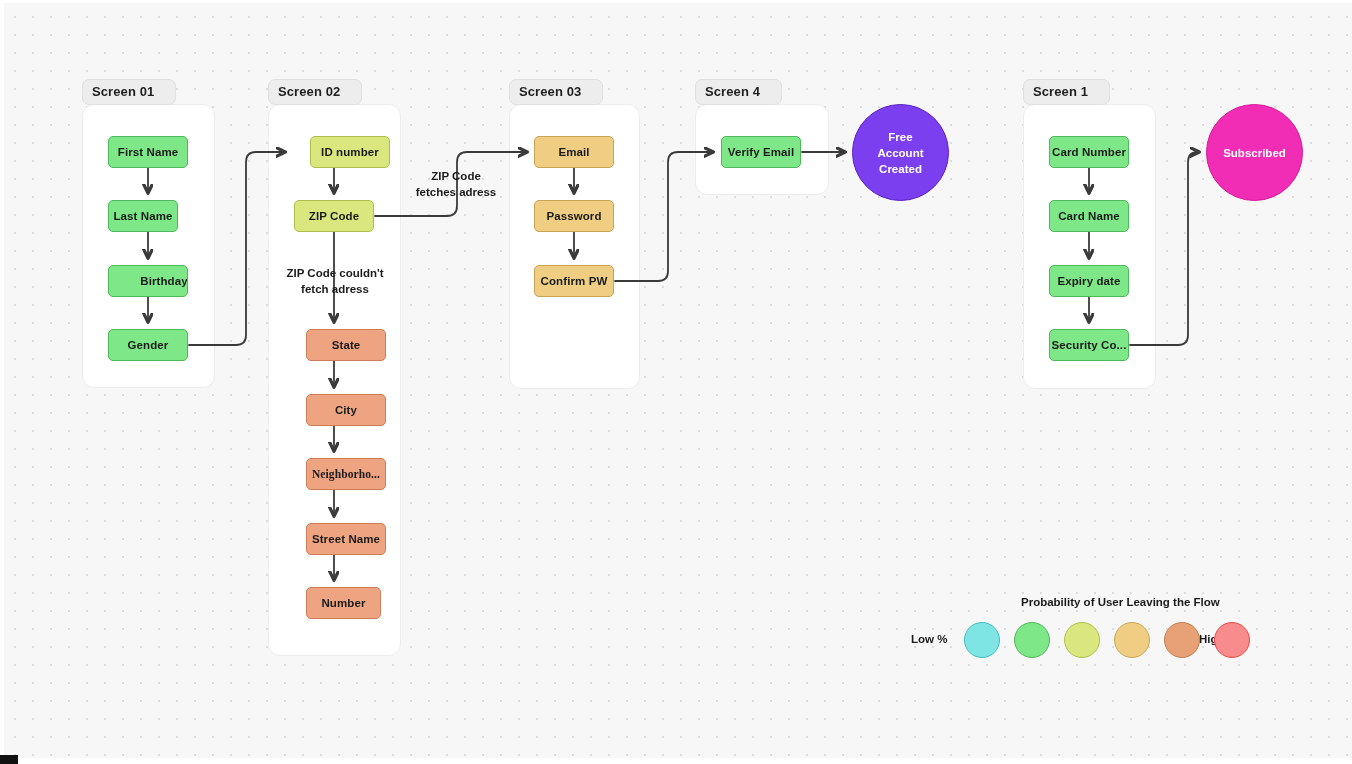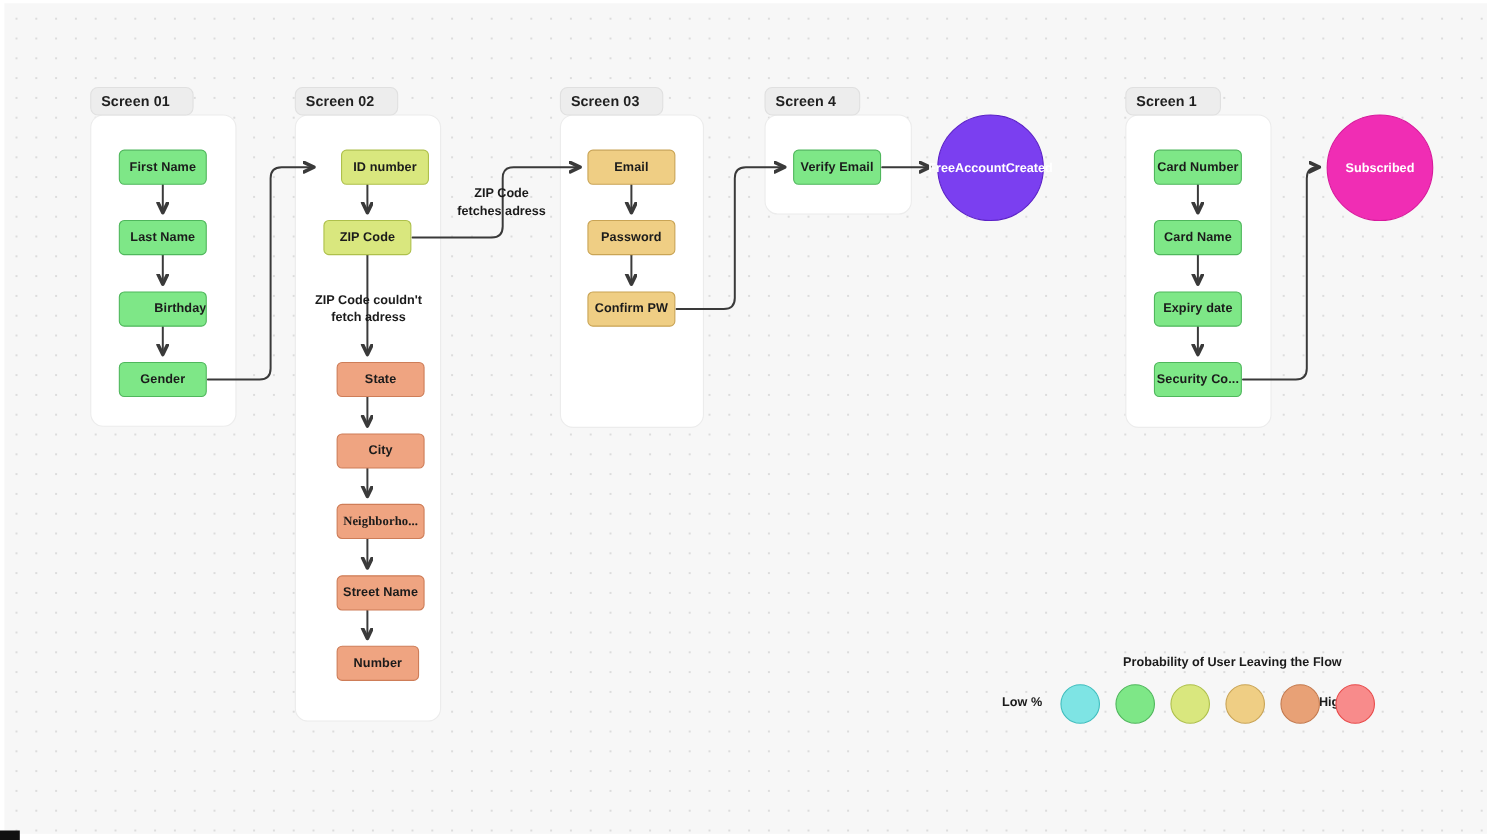--- a/index.html
+++ b/index.html
@@ -85,20 +85,21 @@
   .node.salmon  { background: #EFA481; border: 1.3px solid #CE7D58; margin-left: 12px; }
   .node.amber   { background: #EFCE84; border: 1.3px solid #C9A455; }
 
   .circle {
     position: absolute;
     border-radius: 50%;
     box-sizing: border-box;
     display: flex;
     align-items: center;
     justify-content: center;
+    flex-direction: column;
     color: #ffffff;
     font-size: 11.5px;
     font-weight: 700;
     line-height: 16px;
     text-align: center;
   }
   .circle.purple { background: #7B3FF0; border: 1.6px solid #5B21C7; }
   .circle.pink   { background: #F02DB4; border: 1.6px solid #D8199C; }
 
   
@@ -198,21 +199,21 @@
         <path d="M802,152 L845,152" marker-end="url(#arrowhead)"></path>
         <path d="M1089,168 L1089,193" marker-end="url(#arrowhead)"></path>
         <path d="M1089,232 L1089,258" marker-end="url(#arrowhead)"></path>
         <path d="M1089,297 L1089,322" marker-end="url(#arrowhead)"></path>
         <path d="M1130,345 L1178,345 Q1188,345 1188,335 L1188,162 Q1188,152 1198,152 L1199,152" marker-end="url(#arrowhead)"></path>
       </g>
   </svg>
 
   <div id="nodes-layer">
       <div class="node green" style="left: 108px; top: 136px; width: 80px; height: 32px;">First Name</div>
-      <div class="node green" style="left: 108px; top: 200px; width: 80px; height: 32px;">Last Name</div>
+      <div class="node green" style="left: 108px; top: 200px; width: 70px; height: 32px;">Last Name</div>
       <div class="node green" style="left: 108px; top: 265px; width: 80px; height: 32px; padding-left: 32px;">Birthday</div>
       <div class="node green" style="left: 108px; top: 329px; width: 80px; height: 32px;">Gender</div>
       <div class="node lime" style="left: 294px; top: 136px; width: 80px; height: 32px; margin-left: 16px;">ID number</div>
       <div class="node lime" style="left: 294px; top: 200px; width: 80px; height: 32px;">ZIP Code</div>
       <div class="node salmon" style="left: 294px; top: 329px; width: 80px; height: 32px;">State</div>
       <div class="node salmon" style="left: 294px; top: 394px; width: 80px; height: 32px;">City</div>
       <div class="node salmon" style="left: 294px; top: 458px; width: 80px; height: 32px; font-family: Liberation Serif, serif;">Neighborho...</div>
       <div class="node salmon" style="left: 294px; top: 523px; width: 80px; height: 32px;">Street Name</div>
       <div class="node salmon" style="left: 294px; top: 587px; width: 75px; height: 32px;">Number</div>
       <div class="node amber" style="left: 534px; top: 136px; width: 80px; height: 32px;">Email</div>

